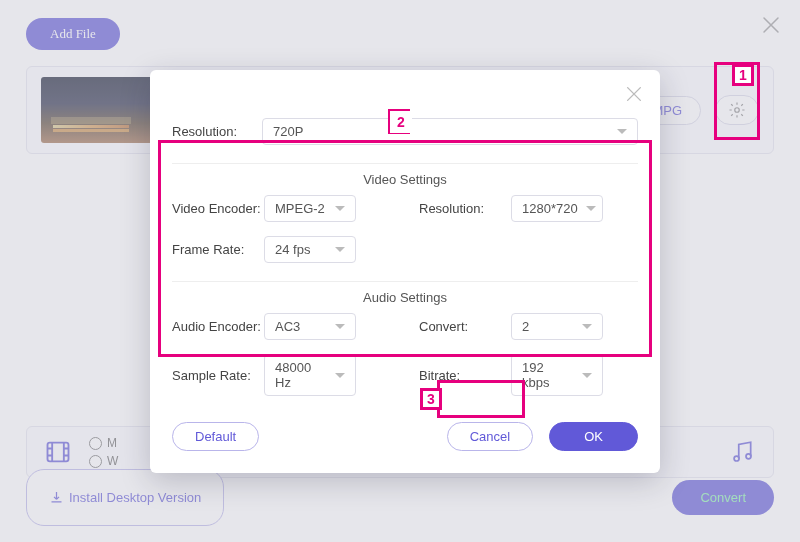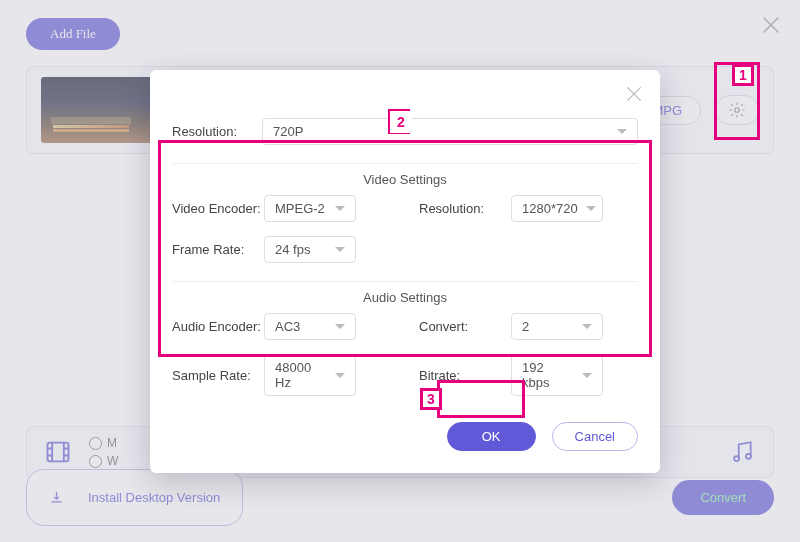--- a/index.html
+++ b/index.html
@@ -138,21 +138,21 @@
     justify-content: space-between;
   }
   .install-btn {
     border: 1px solid #b9b5ea;
     color: #6159d8;
     background: #fff;
     border-radius: 18px;
     padding: 20px 22px;
     display: inline-flex;
     align-items: center;
-    gap: 24px;
+    gap: 5px;
     font-size: 13px;
     cursor: pointer;
   }
   .convert-btn {
     background: #6159d8;
     color: #86efac;
     border: none;
     border-radius: 18px;
     padding: 10px 28px;
     font-size: 13px;
@@ -390,23 +390,24 @@
         <span class="label">Bitrate:</span>
         <div class="dropdown dd-small">
             <span>192 kbps</span>
             <span class="caret"></span>
           </div>
       </div>
     </div>
   </div>
 
   <div class="modal-footer">
+    <button class="pill-btn pill-outline">Default</button>
     <div class="footer-right">
+      <button class="pill-btn pill-outline">Cancel</button>
       <button class="pill-btn pill-primary">OK</button>
-      <button class="pill-btn pill-outline">Cancel</button>
     </div>
   </div>
 </div>
 
 <div class="anno-box-1 anno1-box"></div>
 <div class="anno-num anno1-num">1</div>
 
 <div class="anno2-big"></div>
 <div class="anno2-small"></div>
 <div class="anno-num anno2-num">2</div>

